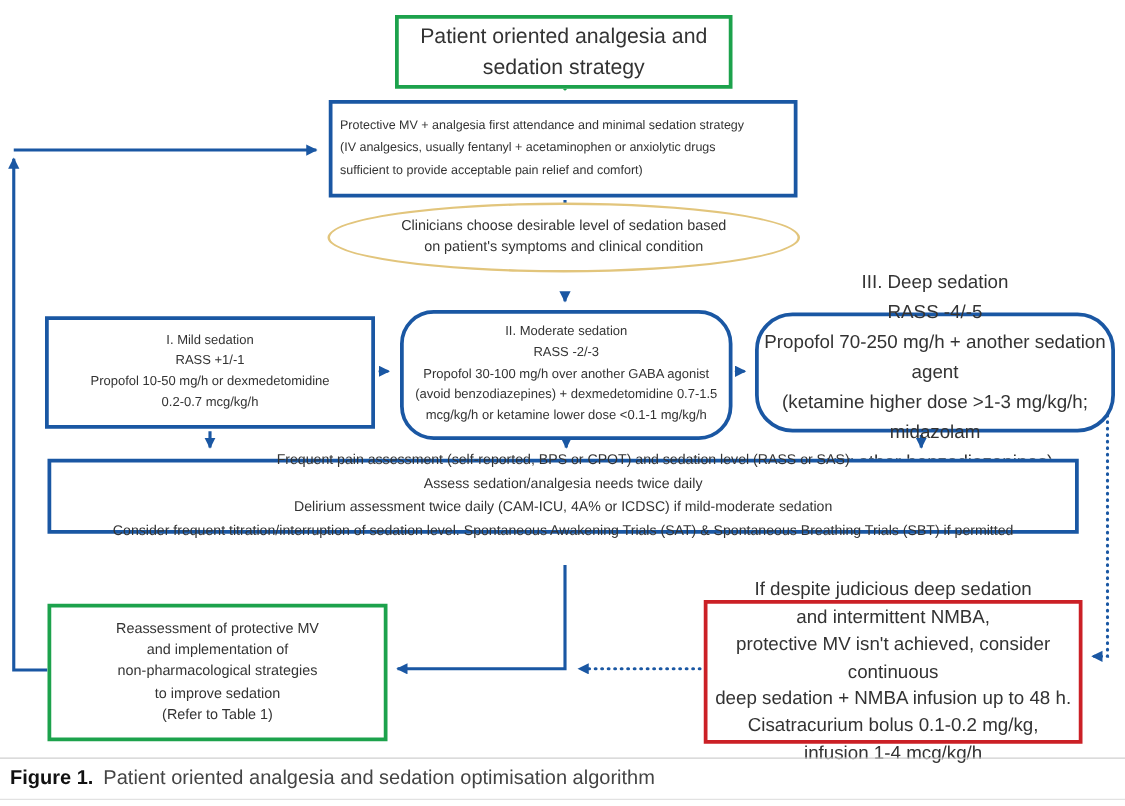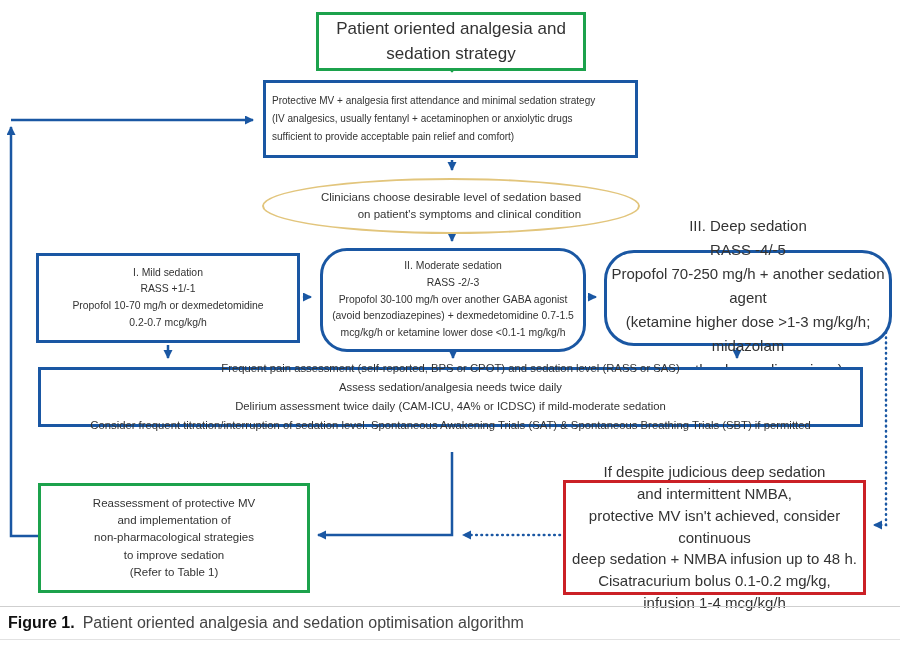--- a/index.html
+++ b/index.html
@@ -13,23 +13,23 @@
     align-items:center;justify-content:center;text-align:center;
     white-space:pre-line;background:#fff;line-height:1.45;
   }
   .blue-border{border:3px solid #1a57a3;}
   .green-border{border:3px solid #1ca24c;}
   .red-border{border:3px solid #cb2026;}
   .start{left:316px;top:12px;width:270px;height:59px;font-size:17px;}
   .strategy{left:263px;top:80px;width:375px;height:78px;font-size:10px;
     text-align:left;justify-content:flex-start;padding:0 6px;line-height:1.8;}
   .decision{
-    position:absolute;left:262px;top:178px;width:378px;height:56px;
+    position:absolute;left:262px;top:162px;width:378px;height:56px;
     border:2.5px solid #e2c57c;border-radius:50%;box-sizing:border-box;
-    display:flex;align-items:center;justify-content:center;text-align:right;
+    display:flex;align-items:center;justify-content:center;text-align:center;
     white-space:pre-line;font-size:11.5px;line-height:1.5;background:#fff;
   }
   .mild{left:36px;top:253px;width:264px;height:90px;font-size:10.4px;line-height:1.6;}
   .moderate{left:320px;top:248px;width:266px;height:104px;font-size:10.4px;line-height:1.6;padding:12px 3px;border-radius:27px;}
   .deep{left:604px;top:250px;width:288px;height:96px;font-size:15px;line-height:1.6;padding:0 3px;border-radius:30px;}
   .assessment{left:38px;top:367px;width:825px;height:60px;font-size:11.3px;line-height:1.7;padding:0 5px;}
   .reassess{left:38px;top:483px;width:272px;height:110px;font-size:11.5px;line-height:1.5;}
   .nmba{left:563px;top:480px;width:303px;height:115px;font-size:15px;line-height:1.45;padding:0 4px;}
   svg.connectors{position:absolute;left:0;top:0;pointer-events:none;}
   .ln{stroke:#1a57a3;stroke-width:2.5;fill:none;}
@@ -89,21 +89,21 @@
 
   <div class="node blue-border strategy">Protective MV + analgesia first attendance and minimal sedation strategy
 (IV analgesics, usually fentanyl + acetaminophen or anxiolytic drugs
 sufficient to provide acceptable pain relief and comfort)</div>
 
   <div class="decision">Clinicians choose desirable level of sedation based
 on patient's symptoms and clinical condition</div>
 
   <div class="node blue-border mild">I. Mild sedation
 RASS +1/-1
-Propofol 10-70 mg/h or dexmedetomidine
+Propofol 10-50 mg/h or dexmedetomidine
 0.2-0.7 mcg/kg/h</div>
 
   <div class="node blue-border moderate">II. Moderate sedation
 RASS -2/-3
 Propofol 30-100 mg/h over another GABA agonist
 (avoid benzodiazepines) + dexmedetomidine 0.7-1.5
 mcg/kg/h or ketamine lower dose &lt;0.1-1 mg/kg/h</div>
 
   <div class="node blue-border deep">III. Deep sedation
 RASS -4/-5

